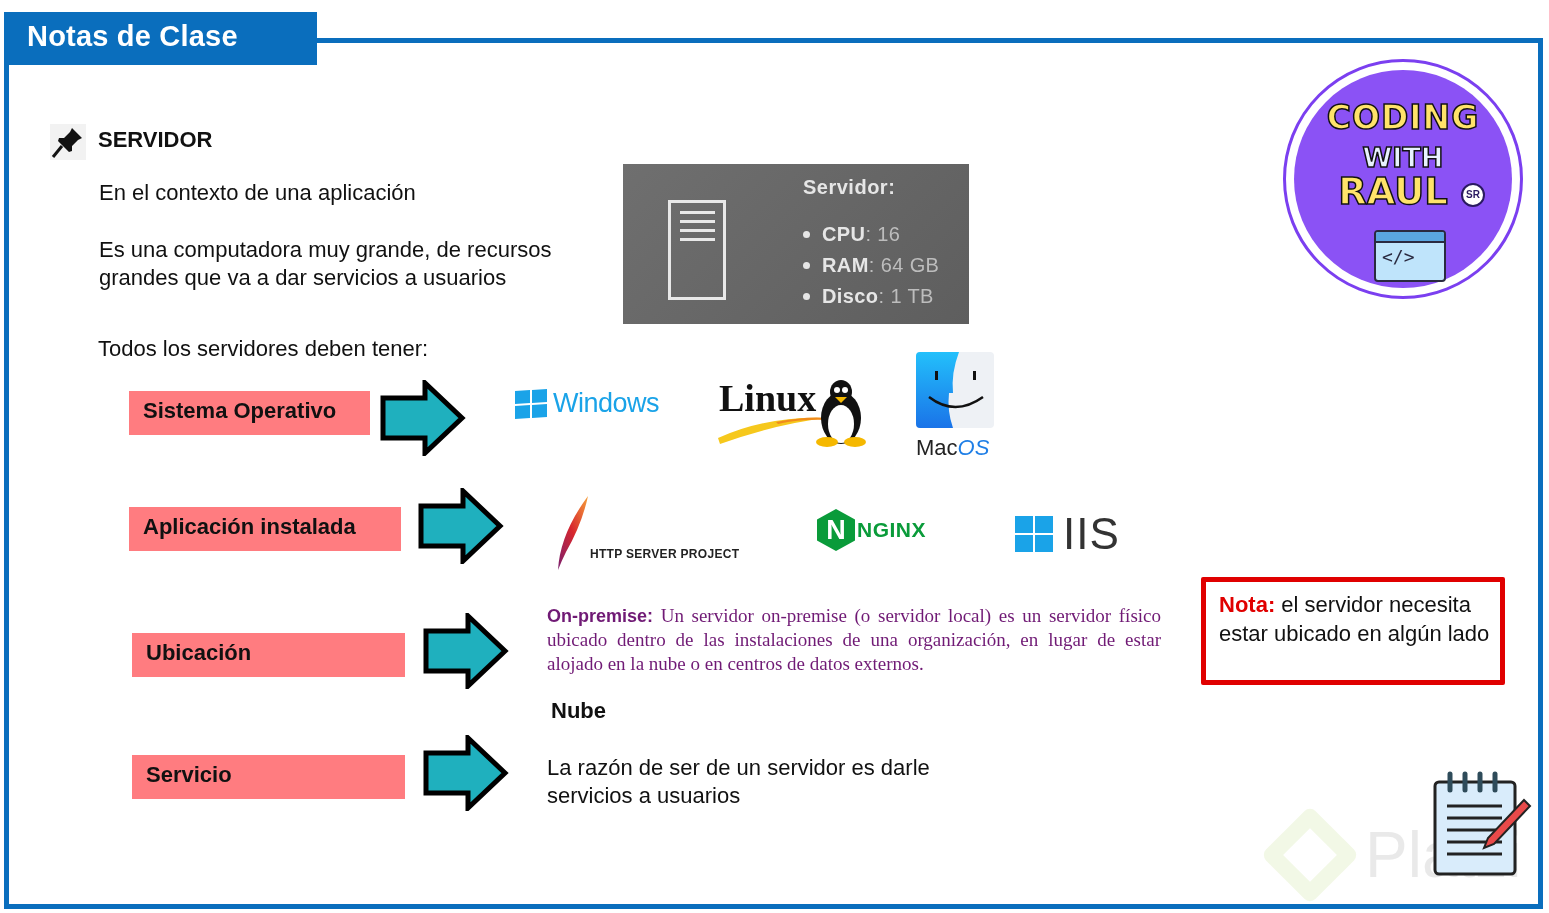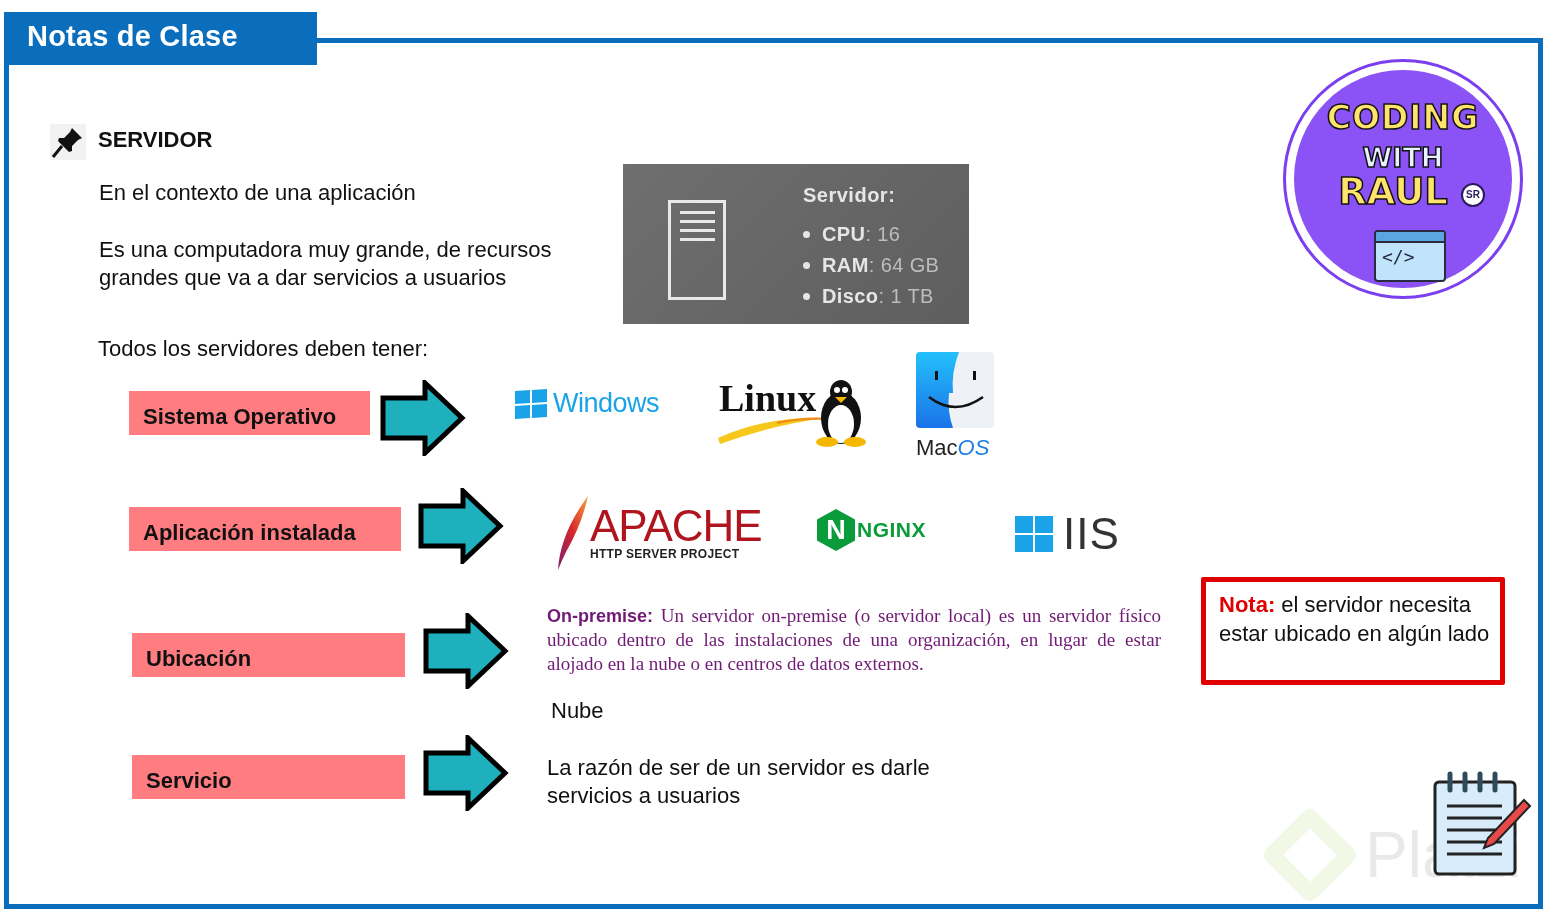--- a/index.html
+++ b/index.html
@@ -11,27 +11,27 @@
     font-weight: bold; font-size: 29px; padding: 8px 0 0 23px; letter-spacing: 0.2px; }
 
   .pin { position: absolute; left: 50px; top: 124px; width: 36px; height: 36px; }
   .heading { position: absolute; left: 98px; top: 127px; font-weight: bold; font-size: 22px; }
   .txt { position: absolute; font-size: 22px; line-height: 28px; color: #111; }
 
   .spec-card { position: absolute; left: 623px; top: 164px; width: 346px; height: 160px;
     background: linear-gradient(135deg, #6f6f6f 0%, #5e5e5e 100%); }
   .spec-card .doc-icon { position: absolute; left: 45px; top: 36px; width: 58px; height: 100px; border: 3px solid #e8e8e8; }
   .spec-card .doc-icon span { position: absolute; left: 9px; width: 35px; height: 3px; background: #e8e8e8; }
-  .spec-title { position: absolute; left: 180px; top: 20px; color: #e6e6e6; font-weight: bold; font-size: 20px; letter-spacing: 0.5px; }
+  .spec-title { position: absolute; left: 180px; top: 12px; color: #e6e6e6; font-weight: bold; font-size: 20px; letter-spacing: 0.5px; }
   .spec-item { position: absolute; left: 180px; color: #e6e6e6; font-size: 20px; letter-spacing: 0.4px; }
   .spec-item b { font-weight: bold; }
   .spec-item .val { color: #bdbdbd; font-weight: normal; }
   .spec-item .dot { display: inline-block; width: 7px; height: 7px; background: #e6e6e6; border-radius: 50%; margin: 0 12px 3px 0; vertical-align: middle; }
 
-  .label-box { position: absolute; background: #ff7c80; font-weight: bold; font-size: 22px; padding: 13px 0 0 14px; height: 44px; color: #111; }
+  .label-box { position: absolute; background: #ff7c80; font-weight: bold; font-size: 22px; padding: 7px 0 0 14px; height: 44px; color: #111; }
   .arrow { position: absolute; width: 86px; height: 76px; }
 
   .logo { position: absolute; }
   .win-logo { left: 515px; top: 388px; display: flex; align-items: center; }
   .win-grid { display: grid; grid-template-columns: 15px 15px; grid-template-rows: 13px 13px; gap: 2px; transform: skewY(-4deg); margin-right: 6px; }
   .win-grid span { background: #1aa3e8; }
   .win-text { color: #1aa3e8; font-size: 27px; letter-spacing: -0.5px; }
 
   .linux-logo { left: 716px; top: 376px; width: 155px; height: 72px; }
   .linux-text { position: absolute; left: 3px; top: 0; font-family: "Liberation Serif", "DejaVu Serif", serif; font-weight: bold; font-size: 38px; color: #111; }
@@ -49,21 +49,21 @@
     color: #fff; font-weight: bold; font-size: 27px; text-align: center; line-height: 42px; }
   .nginx-text { color: #0a9b3a; font-weight: bold; font-size: 21px; margin-left: 2px; letter-spacing: 0.5px; }
 
   .iis-logo { left: 1015px; top: 512px; display: flex; align-items: center; }
   .iis-grid { display: grid; grid-template-columns: 18px 18px; grid-template-rows: 17px 17px; gap: 2px; margin-right: 10px; }
   .iis-grid span { background: #1aa3e8; }
   .iis-text { font-size: 44px; color: #333; letter-spacing: 1px; line-height: 44px; font-weight: 300; }
 
   .onprem { position: absolute; left: 547px; top: 604px; width: 614px; font-family: "Liberation Serif", "DejaVu Serif", serif; font-size: 19px; line-height: 24px; color: #701a75; text-align: justify; }
   .onprem b { font-family: "Liberation Sans", sans-serif; font-weight: bold; font-size: 18px; }
-  .nube { position: absolute; left: 551px; top: 698px; font-weight: normal; font-size: 22px; text-align: right; }
+  .nube { position: absolute; left: 551px; top: 698px; font-weight: bold; font-size: 22px; text-align: right; }
 
   .note-box { position: absolute; left: 1201px; top: 577px; width: 304px; height: 108px; border: 5px solid #e00000; border-radius: 2px;
     padding: 8px 0 16px 13px; font-size: 22px; line-height: 29px; color: #111; }
   .note-box .note-label { color: #e00000; font-weight: bold; }
 
   .badge { position: absolute; left: 1283px; top: 59px; width: 240px; height: 240px; border-radius: 50%; border: 3px solid #7b3ff0; background: #fff; }
   .badge-inner { position: absolute; left: 8px; top: 8px; width: 218px; height: 218px; border-radius: 50%; background: #8b52f5; }
   .badge-word { position: absolute; width: 100%; text-align: center; font-weight: bold; color: #ffe36a; -webkit-text-stroke: 1.5px #111; font-family: "DejaVu Sans", sans-serif; }
   .badge-coding { top: 28px; font-size: 33px; letter-spacing: 1px; }
   .badge-with { top: 72px; font-size: 27px; color: #e8f2ff; }
@@ -184,21 +184,20 @@
   <svg style="position:absolute;left:0;top:0;" width="40" height="78" viewBox="0 0 40 78">
     <defs>
       <linearGradient id="ag" x1="0" y1="1" x2="1" y2="0">
           <stop offset="0" stop-color="#7a1f6e"></stop>
           <stop offset="0.5" stop-color="#d7262e"></stop>
           <stop offset="1" stop-color="#f6a13a"></stop>
         </linearGradient>
     </defs>
     <path d="M6 76 Q8 40 36 2 Q30 30 14 58 Q10 66 6 76 Z" fill="url(#ag)"></path>
   </svg>
-  <span class="apache-text">APACHE</span>
   <span class="apache-sub">HTTP SERVER PROJECT</span>
 </div>
 
 <div class="logo nginx-logo">
   <div class="nginx-hex">N</div>
   <span class="nginx-text">NGINX</span>
 </div>
 
 <div class="logo iis-logo">
   <div class="iis-grid">

